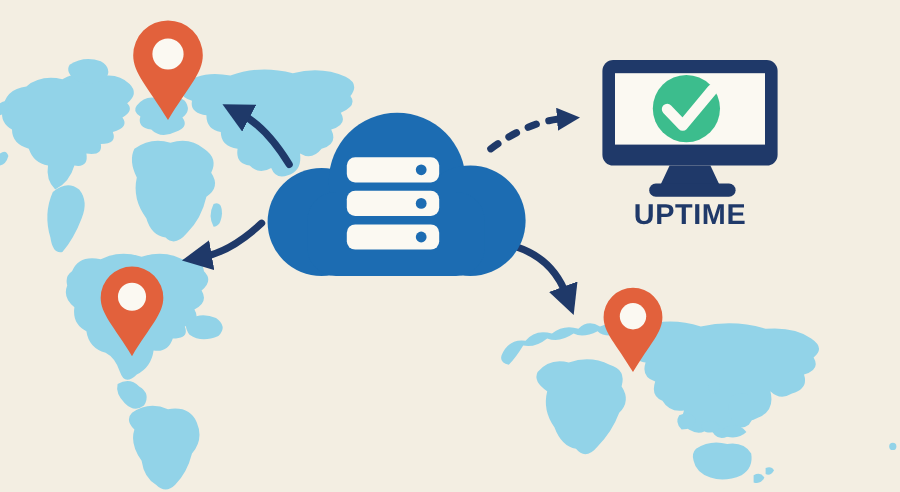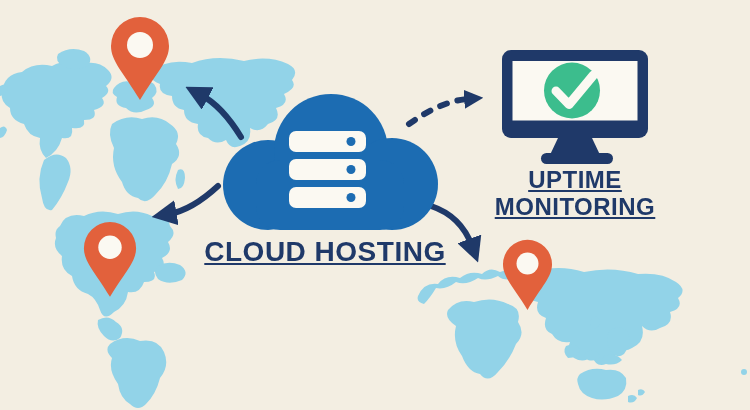--- a/index.html
+++ b/index.html
@@ -8,21 +8,21 @@
   }
   *{margin:0;padding:0;box-sizing:border-box;}
   html,body{width:750px;height:410px;overflow:hidden;}
   body{background:var(--bg);font-family:"Liberation Sans",sans-serif;position:relative;}
   .canvas{position:absolute;left:0;top:0;width:750px;height:410px;background:var(--bg);overflow:hidden;}
   .layer{position:absolute;left:0;top:0;width:750px;height:410px;}
   .pin{position:absolute;}
   .pin svg{display:block;width:100%;height:100%;}
   .icon-abs{position:absolute;}
   .icon-abs svg{display:block;width:100%;height:100%;}
-  .label{position:absolute;text-align:center;color:var(--navy);font-weight:bold;letter-spacing:.5px;text-decoration:underline;}
+  .label{position:absolute;text-align:center;color:var(--navy);font-weight:bold;letter-spacing:.5px;}
   .cloud-label{left:150px;top:237px;width:350px;font-size:28px;line-height:30px;}
   .monitor-label{left:450px;top:166px;width:250px;font-size:24px;line-height:27px;}
   .map-fill{fill:var(--map);}
   .arrow{stroke:var(--navy);stroke-width:6;fill:none;stroke-linecap:round;}
   .arrow-dashed{stroke-dasharray:7 11;stroke-width:6;}
 </style>
 </head>
 <body>
 
 <div class="canvas">
@@ -121,20 +121,19 @@
       <path d="M558,138 L592,138 L601,157 L549,157 Z" style="fill:var(--navy)"></path>
       <rect x="541" y="153" width="72" height="11" rx="5.5" style="fill:var(--navy)"></rect>
       <g>
         <circle cx="572" cy="90.5" r="28" style="fill:var(--green)"></circle>
         <path d="M556,91 L569,104.5 L593.5,75" style="fill:none;stroke:var(--white);stroke-width:9;stroke-linecap:round;stroke-linejoin:round"></path>
       </g>
     </svg>
   </div>
 
   <div class="label cloud-label">
-    <span>CLOUD HOSTING</span><br>
+    <br>
   </div>
   <div class="label monitor-label">
     <span>UPTIME</span><br>
-    <span>MONITORING</span>
   </div>
 
 </div>
 
 </body></html>

